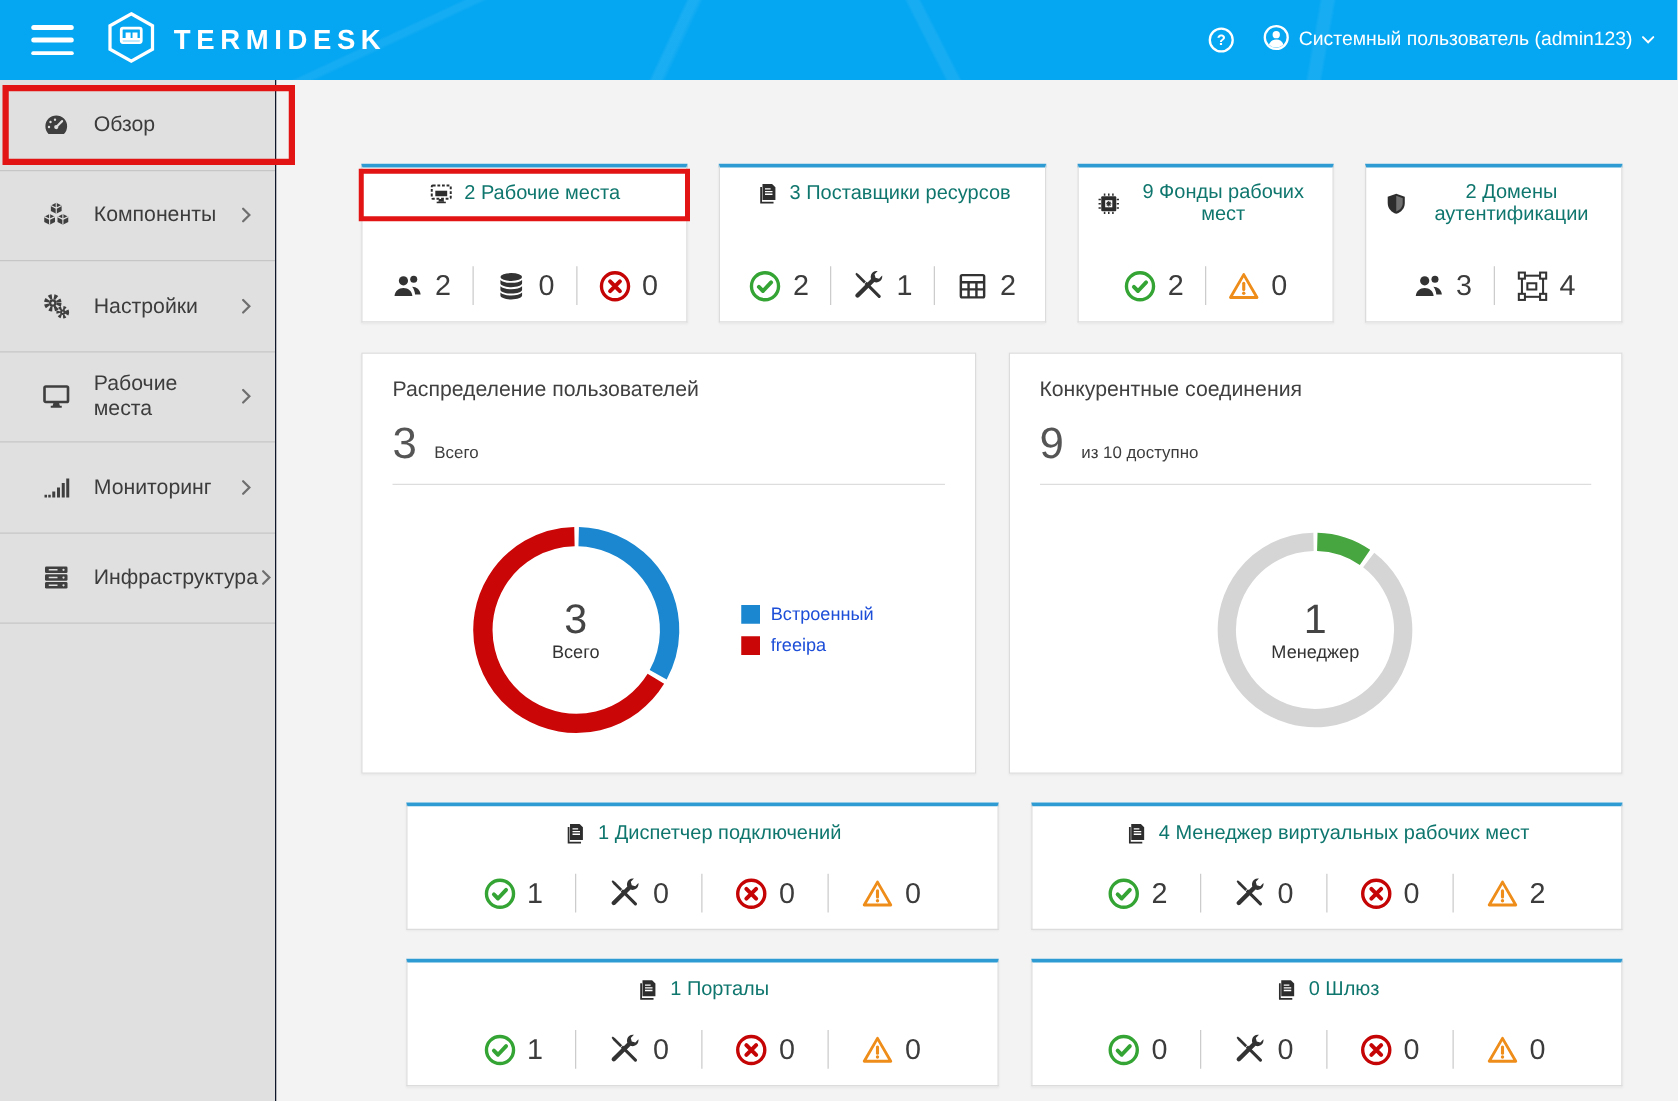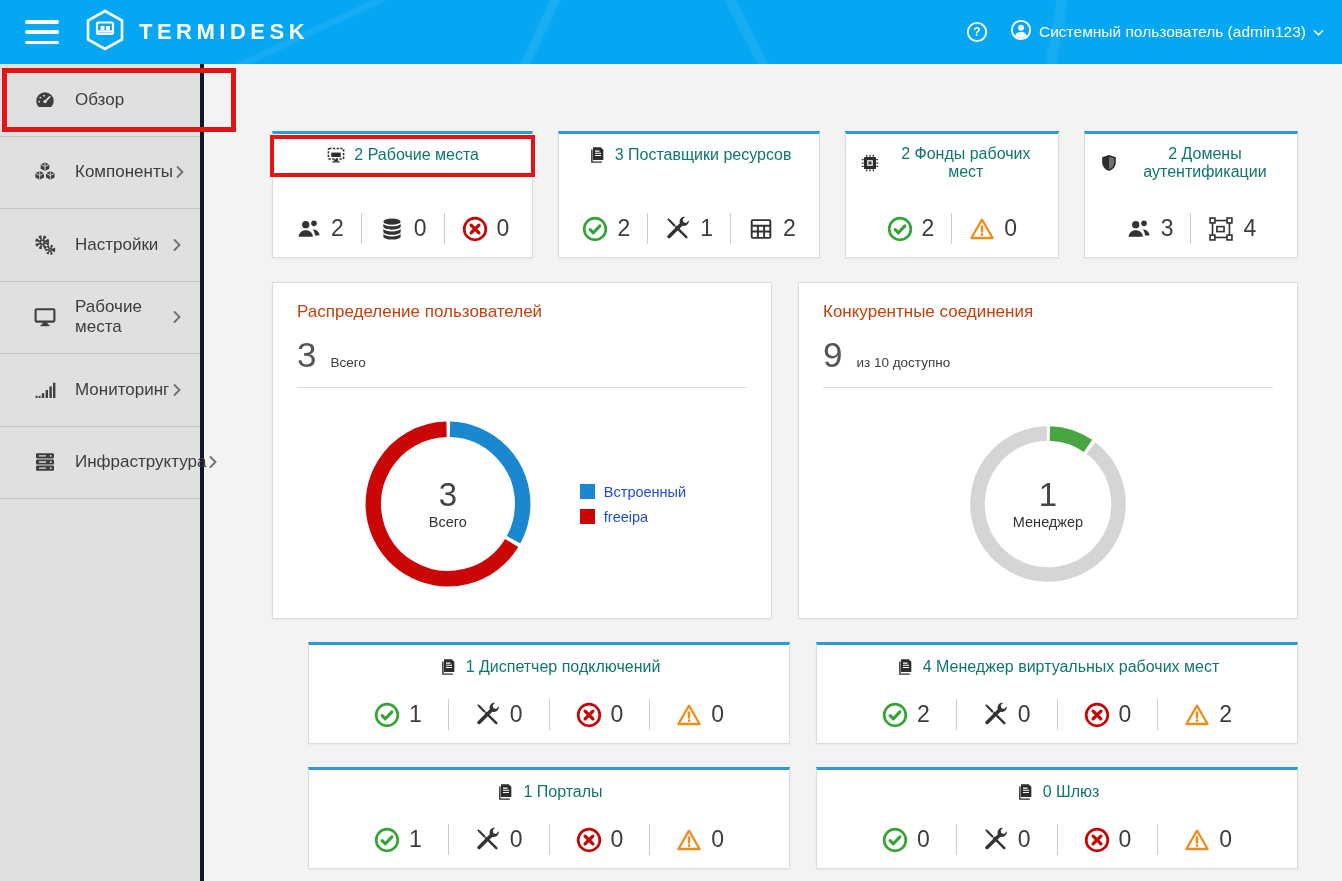--- a/index.html
+++ b/index.html
@@ -17,21 +17,21 @@
   .hamburger { margin-left:25px; width:34px; height:24px; display:flex; flex-direction:column; justify-content:space-between; cursor:pointer; }
   .hamburger span { display:block; height:3.5px; background:#fff; border-radius:2px; }
   .brand { display:flex; align-items:center; margin-left:26px; gap:14px; }
   .brand-name { font-size:22px; font-weight:bold; letter-spacing:4.5px; color:#fff; }
   .topbar-right { margin-left:auto; display:flex; align-items:center; gap:22px; margin-right:18px; }
   .help-btn { width:22px; height:22px; cursor:pointer; }
   .userbox { display:flex; align-items:center; gap:7px; cursor:pointer; font-size:15.5px; color:#fff; }
 
   
   .shell { display:flex; height:817px; }
-  .sidebar { position:relative; width:204px; background:#e0e0e0; border-right:4px solid #0f172a; flex:none; }
+  .sidebar { position:relative; width:221px; background:#e0e0e0; border-right:1px solid #0f172a; flex:none; }
   .side-item { height:72.5px; display:flex; align-items:center; padding:0 16px 0 33px;
     border-bottom:1px solid #c6c6c6; color:#3c3c3c; cursor:pointer; }
   .side-item .s-ico { width:24px; height:24px; flex:none; color:#3f3f3f; }
   .side-item .s-ico svg { width:24px; height:24px; }
   .side-item .s-label { margin-left:18px; font-size:17px; }
   .side-item .s-chev { margin-left:auto; width:14px; height:14px; color:#6f6f6f; }
 
   .main { flex:1; padding:67px 44px 0 68px; }
   .row4 { display:grid; grid-template-columns:repeat(4,1fr); gap:25px; }
   .row2 { display:grid; grid-template-columns:1fr 1fr; gap:23px 26px; }
@@ -48,21 +48,21 @@
   .card-head .h-ico svg { width:20px; height:20px; }
   .stats { display:flex; justify-content:center; align-items:center; }
   .stat { display:flex; align-items:center; gap:9px; padding:2px 17px; font-size:23px; color:#3c3c3c; }
   .svc-card .stat { padding:2px 26px; }
   .stat + .stat { border-left:1px solid #ccc; }
   .stat .st-ico { width:26px; height:26px; flex:none; color:#333; }
   .stat .st-ico svg { width:26px; height:26px; }
 
   
   .chart-card { height:337px; padding:19px 24px 10px; }
-  .c-title { font-size:17px; color:#c2410c; }
+  .c-title { font-size:17px; color:#404040; }
   .c-big { display:flex; align-items:baseline; gap:14px; margin-top:13px; }
   .c-big .big { font-size:35px; font-weight:300; color:#555; }
   .c-big .big-sub { font-size:13.5px; color:#3d3d3d; }
   .c-hr { border:none; border-top:1px solid #ddd; margin-top:12px; }
   .c-body { display:flex; align-items:center; justify-content:center; gap:42px; height:232px; }
   .donut-wrap { position:relative; }
   .donut-center { position:absolute; inset:0; display:flex; flex-direction:column; align-items:center; justify-content:center; pointer-events:none; }
   .donut-center .dc-v { font-size:33px; font-weight:300; color:#444; line-height:1.05; }
   .donut-center .dc-l { font-size:14.5px; color:#333; margin-top:2px; }
   .legend { display:flex; flex-direction:column; gap:9px; }
@@ -275,21 +275,21 @@
           </div>
         </div>
         <div class="card blue-top sum-card">
           <div class="card-head">
             <span class="h-ico"><svg viewBox="0 0 24 24" fill="currentColor">
                 <rect x="4.8" y="4.8" width="14.4" height="14.4" rx="1"></rect>
                 <path d="M8 2.2v2.2M12 2.2v2.2M16 2.2v2.2M8 19.6v2.2M12 19.6v2.2M16 19.6v2.2M2.2 8h2.2M2.2 12h2.2M2.2 16h2.2M19.6 8h2.2M19.6 12h2.2M19.6 16h2.2" stroke="currentColor" stroke-width="1.5"></path>
                 <rect x="8.6" y="8.6" width="6.8" height="6.8" fill="#fff"></rect>
                 <path d="M12 9.4v5.2M9.4 12h5.2M10.2 10.2l3.6 3.6M13.8 10.2l-3.6 3.6" stroke="currentColor" stroke-width="1.1"></path>
               </svg></span>
-            <span>2 Фонды рабочих мест</span>
+            <span>9 Фонды рабочих мест</span>
           </div>
           <div class="stats">
             <div class="stat">
               <span class="st-ico"><svg viewBox="0 0 24 24">
                   <circle cx="12" cy="12" r="10" fill="none" stroke="#34a434" stroke-width="2.5"></circle>
                   <path d="M7.5 12.5l3 3 6-6.4" fill="none" stroke="#34a434" stroke-width="2.9" stroke-linecap="round" stroke-linejoin="round"></path>
                 </svg></span>
               <b style="font-weight:normal">2</b>
             </div>
             <div class="stat">

